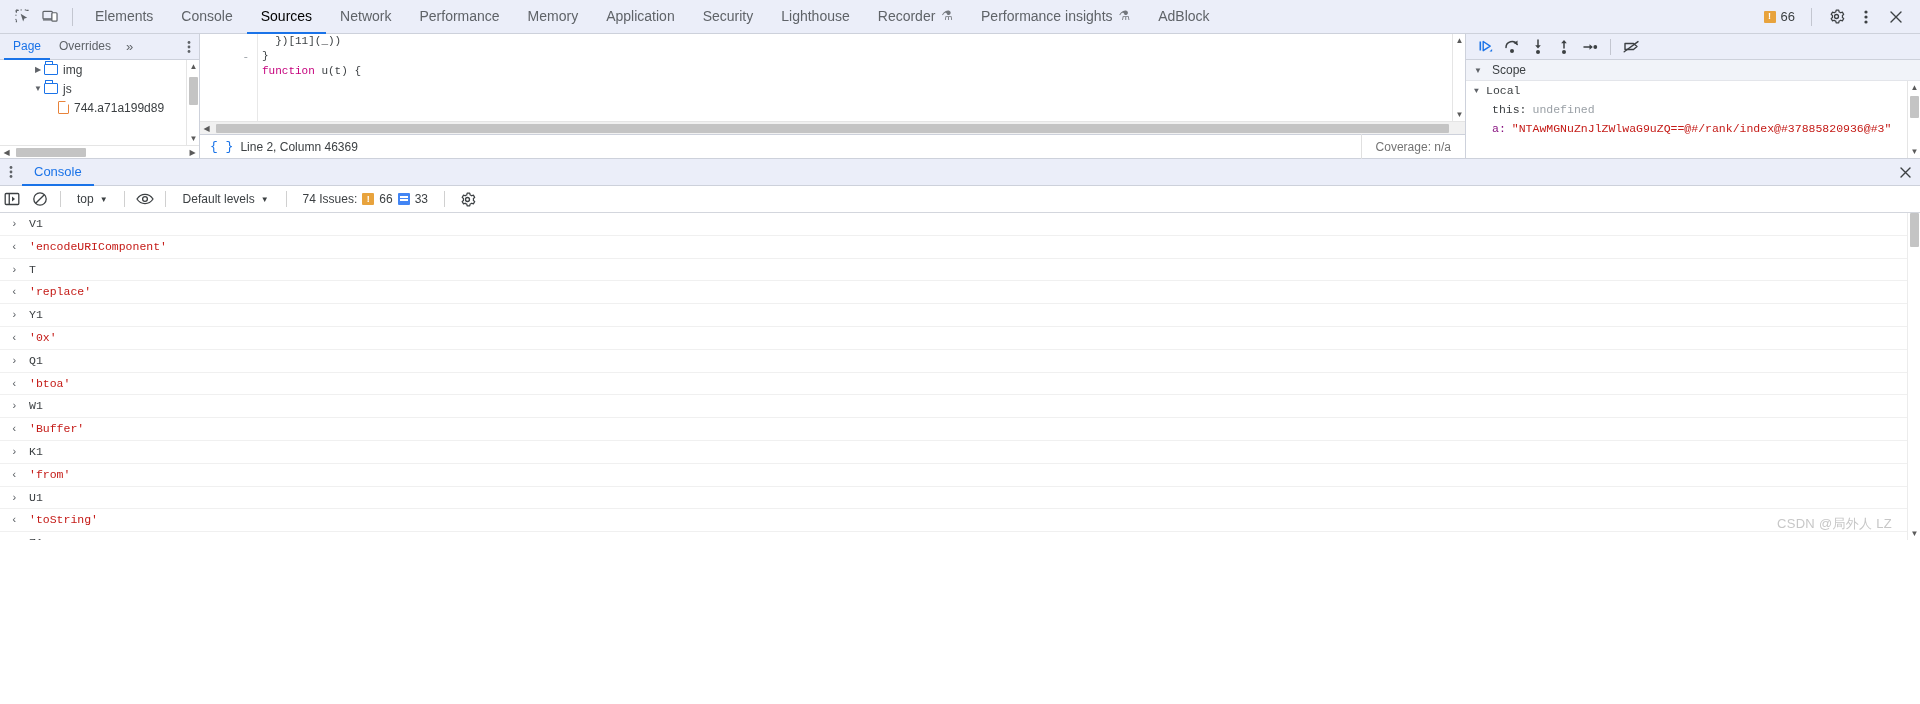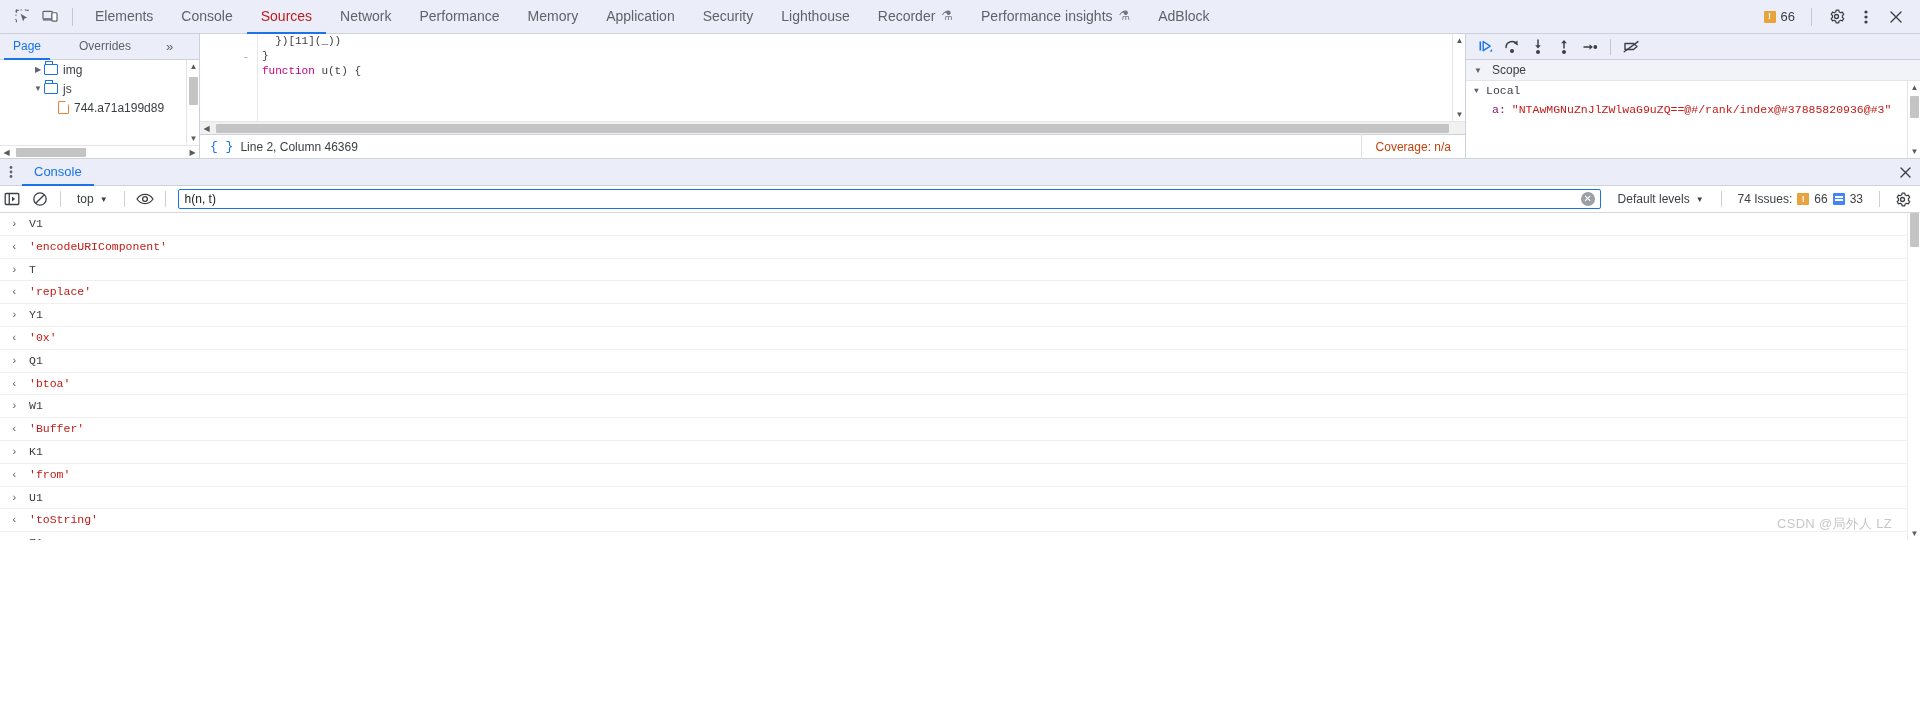--- a/index.html
+++ b/index.html
@@ -31,21 +31,21 @@
   .tb-sep { width: 1px; height: 18px; background: #c3c6d0; margin: 0 8px; }
   .tabs { display: flex; align-items: stretch; height: 34px; }
   .tab {
     display: flex; align-items: center; gap: 6px;
     padding: 0 14px; height: 34px;
     font-size: 14px; color: #5f6368;
     cursor: pointer; white-space: nowrap;
     border-bottom: 2px solid transparent;
     position: relative;
   }
-  .tab.active { color: #b91c1c; border-bottom: 2px solid #1a73e8; }
+  .tab.active { color: #000000; border-bottom: 2px solid #1a73e8; }
   .tab .flask { font-size: 13px; line-height: 1; opacity: .85; }
   .tb-right { margin-left: auto; display: flex; align-items: center; gap: 2px; padding-right: 4px; }
   .issue-chip {
     display: flex; align-items: center; gap: 5px;
     padding: 0 6px; height: 24px; font-size: 13px; color: #3c4043;
     cursor: pointer; border-radius: 2px;
   }
   .warn-sq {
     width: 12px; height: 12px; background: #e8a33d; border-radius: 1px;
     display: inline-flex; align-items: center; justify-content: center;
@@ -61,21 +61,21 @@
     box-shadow: 0 3px 0 0 #fff;
   }
 
   
   .sources-area { display: flex; height: 125px; min-height: 125px; border-bottom: 1px solid #cdd1db; background:#fff;}
 
   
   .nav-pane { width: 200px; min-width:200px; display: flex; flex-direction: column; border-right: 1px solid #cdd1db; background:#fff;}
   .nav-tabs {
     height: 26px; min-height:26px; background: #ebeef9; display: flex; align-items: stretch;
-    border-bottom: 1px solid #cdd1db; padding-left: 4px; gap: 20px;
+    border-bottom: 1px solid #cdd1db; padding-left: 4px;
   }
   .nav-tab {
     display: flex; align-items: center; padding: 0 9px; font-size: 12px;
     color: #5f6368; cursor: pointer; border-bottom: 2px solid transparent; height:26px;
   }
   .nav-tab.active { color: #1a73e8; border-bottom: 2px solid #1a73e8; }
   .nav-more { display: flex; align-items: center; padding: 0 6px; color: #5f6368; cursor: pointer; font-size: 13px; }
   .nav-kebab { margin-left: auto; display: flex; align-items: center; padding: 0 8px; cursor: pointer; }
   .nav-tree { flex: 1; position: relative; overflow: hidden; font-size: 12px; background:#fff;}
   .tree-row {
@@ -150,21 +150,21 @@
     position: absolute; right: 0; top: 0; width: 13px; height: 100%;
     background: #fff; border-left: 1px solid #e5e5e5;
   }
   .ed-scroll-h { height: 13px; min-height:13px; background: #f1f1f1; position: relative; border-top:1px solid #e5e5e5;}
   .ed-status {
     height: 24px; min-height: 24px; background: #fff; border-top: 1px solid #cdd1db;
     display: flex; align-items: center; font-size: 12px; color: #3c4043;
   }
   .ed-status-left { display: flex; align-items: center; gap: 7px; padding-left: 10px; }
   .braces { color: #1a73e8; font-family: "Liberation Mono", monospace; font-size: 13px; }
-  .ed-status-right { margin-left: auto; padding: 16px 14px; color: #c2410c; border-left: 1px solid #e0e0e0; height:100%; display:flex; align-items:center;}
+  .ed-status-right { margin-left: auto; padding: 16px 14px; color: #737373; border-left: 1px solid #e0e0e0; height:100%; display:flex; align-items:center;}
 
   
   .dbg-pane { width: 454px; min-width:454px; display: flex; flex-direction: column; background: #fff; }
   .dbg-toolbar {
     height: 26px; min-height:26px; background: #ebeef9; display: flex; align-items: center;
     border-bottom: 1px solid #cdd1db; padding-left: 8px; gap: 2px;
   }
   .dbg-btn {
     width: 24px; height: 22px; display: flex; align-items: center; justify-content: center;
     cursor: pointer; border-radius: 2px;
@@ -483,20 +483,25 @@
         <span class="sc-twisty">▼</span>
         <span>Scope</span>
       </div>
       <div class="scope-body">
         <div class="scope-row">
           <span class="sc-twisty">▼</span>
           <span class="sc-key">Local</span>
         </div>
         <div id="scope-rows">
             <div class="scope-row indent">
+              <span class="sc-key">this:</span>
+              <span style="width:6px"></span>
+              <span class="sc-val-undef">undefined</span>
+            </div>
+            <div class="scope-row indent">
               <span class="sc-key-prop">a:</span>
               <span style="width:6px"></span>
               <span class="sc-val-str">"NTAwMGNuZnJlZWlwaG9uZQ==@#/rank/index@#37885820936@#3"</span>
             </div>
           </div>
         <div class="dbg-scroll-v">
           <div class="sb-arrow" style="top:0;">▲</div>
           <div class="sb-thumb-v" style="top:15px;height:22px;"></div>
           <div class="sb-arrow" style="bottom:0;">▼</div>
         </div>
@@ -543,24 +548,20 @@
         <span style="font-size:8px;">▼</span>
       </div>
       <div class="ct-sep"></div>
       <div class="ct-btn">
         <svg width="18" height="14" viewBox="0 0 18 14">
           <path d="M1 7s3-4.6 8-4.6S17 7 17 7s-3 4.6-8 4.6S1 7 1 7z" fill="none" stroke="#3c4043" stroke-width="1.3"></path>
           <circle cx="9" cy="7" r="2.4" fill="none" stroke="#3c4043" stroke-width="1.3"></circle>
         </svg>
       </div>
       <div class="ct-sep"></div>
-      <div class="filter-wrap">
-        <input class="filter-input" value="h(n, t)" placeholder="Filter" style="">
-        <span class="filter-clear">✕</span>
-      </div>
       <div class="levels-select">
         <span>Default levels</span>
         <span style="font-size:8px;">▼</span>
       </div>
       <div class="ct-sep"></div>
       <div class="issues-chip">
         <span>74 Issues:</span>
         <span class="warn-sq">!</span>
         <span>66</span>
         <span class="info-sq"></span>

